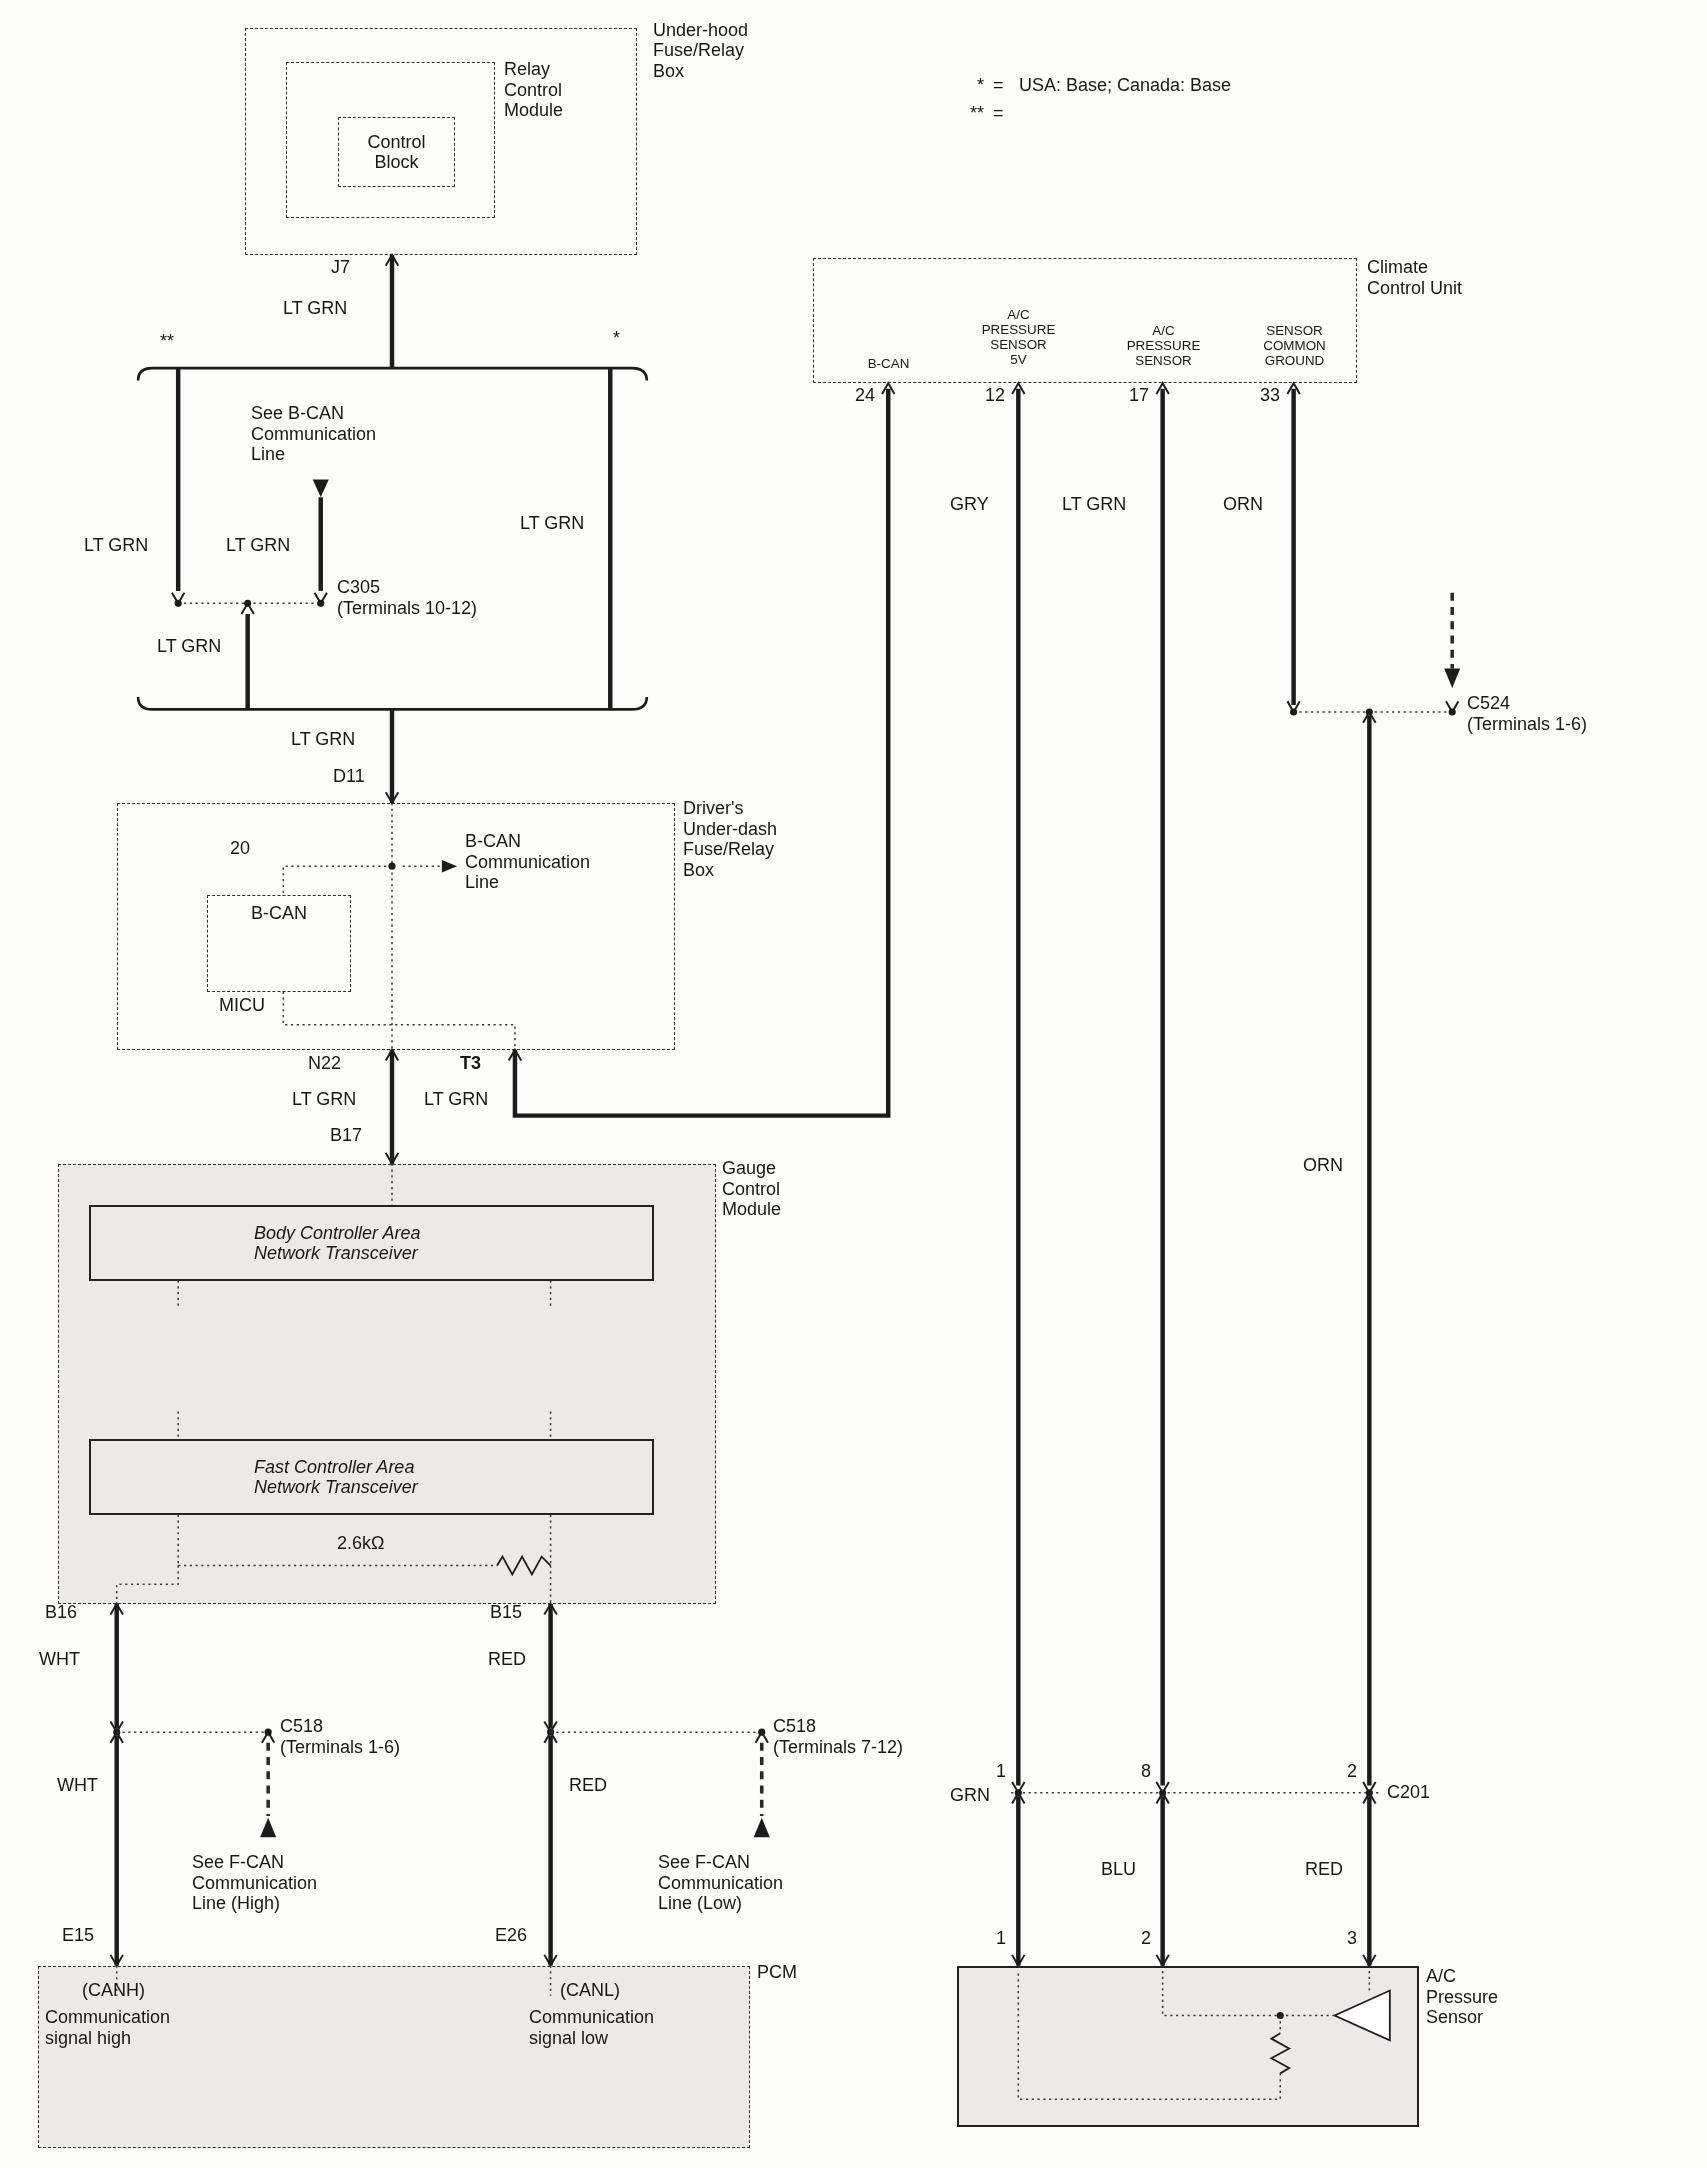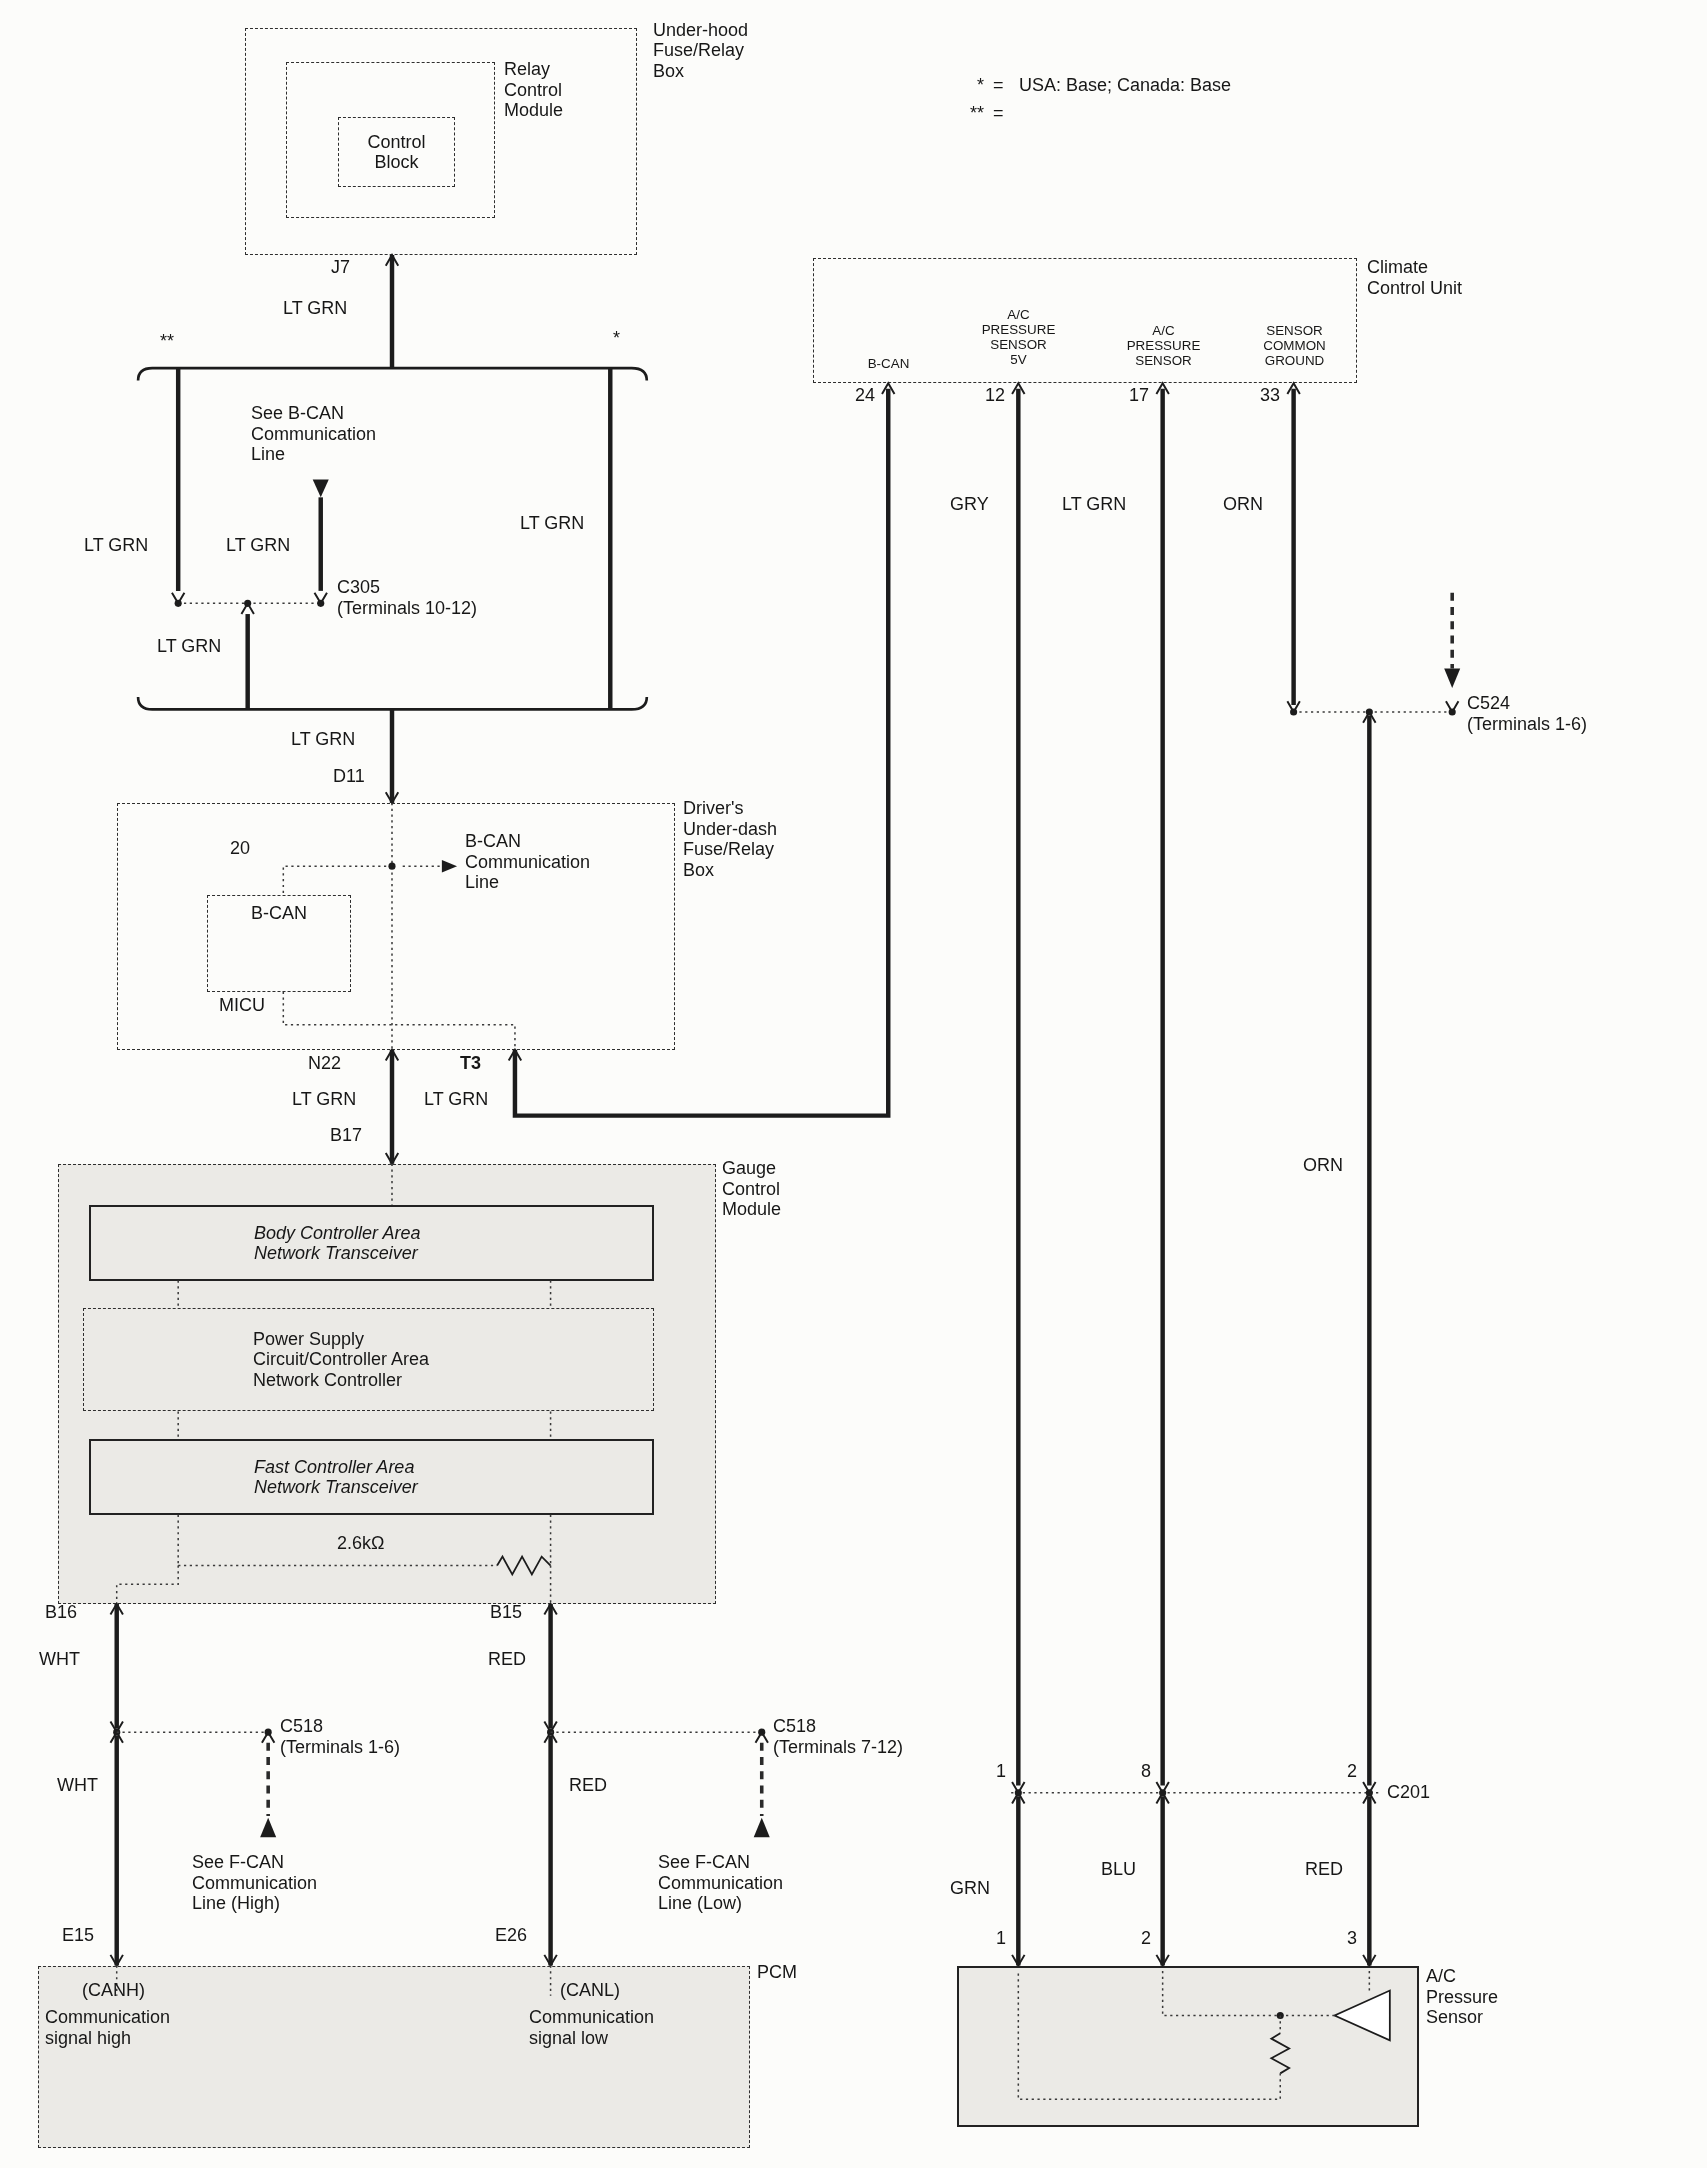--- a/index.html
+++ b/index.html
@@ -42,25 +42,20 @@
   <div class="box bdash" style="left:117px;top:803px;width:558px;height:247px;"></div>
   <div class="box bdash" style="left:207px;top:895px;width:144px;height:97px;">
     <div class="lbl inbox ctr" style="padding-top:7.1px;">B-CAN</div>
   </div>
 
   <div class="box bdash fillgray" style="left:58px;top:1164px;width:658px;height:440px;"></div>
   <div class="box bsolid flexc" style="left:89px;top:1205px;width:565px;height:76px;padding-left:163px;">
     <div class="lbl inbox">Body Controller Area
 Network Transceiver</div>
   </div>
-  <div class="box bdash flexc" style="left:83px;top:1308px;width:571px;height:103px;padding-left:169px;">
-    <div class="lbl inbox">Power Supply
-Circuit/Controller Area
-Network Controller</div>
-  </div>
   <div class="box bsolid flexc" style="left:89px;top:1439px;width:565px;height:76px;padding-left:163px;">
     <div class="lbl inbox">Fast Controller Area
 Network Transceiver</div>
   </div>
 
   <div class="box bdash fillgray" style="left:38px;top:1966px;width:712px;height:182px;"></div>
 
   <div class="box bdash" style="left:813px;top:258px;width:544px;height:125px;"></div>
 
 
@@ -305,21 +300,21 @@
   <div class="lbl" style="left:1223px;top:494px;">ORN</div>
 
   <div class="lbl" style="left:1467px;top:693px;">C524
 (Terminals 1-6)</div>
   <div class="lbl" style="left:1303px;top:1155px;">ORN</div>
 
   <div class="lbl rt" style="left:979px;top:1761px;width:27px;">1</div>
   <div class="lbl rt" style="left:1124px;top:1761px;width:27px;">8</div>
   <div class="lbl rt" style="left:1330px;top:1761px;width:27px;">2</div>
   <div class="lbl" style="left:1387px;top:1782px;">C201</div>
-  <div class="lbl" style="left:950px;top:1878px;">GRN</div>
+  <div class="lbl" style="left:950px;top:1785px;">GRN</div>
   <div class="lbl" style="left:1101px;top:1859px;">BLU</div>
   <div class="lbl" style="left:1305px;top:1859px;">RED</div>
   <div class="lbl rt" style="left:979px;top:1928px;width:27px;">1</div>
   <div class="lbl rt" style="left:1124px;top:1928px;width:27px;">2</div>
   <div class="lbl rt" style="left:1330px;top:1928px;width:27px;">3</div>
 
   <div class="lbl" style="left:1426px;top:1966px;">A/C
 Pressure
 Sensor</div>
 

